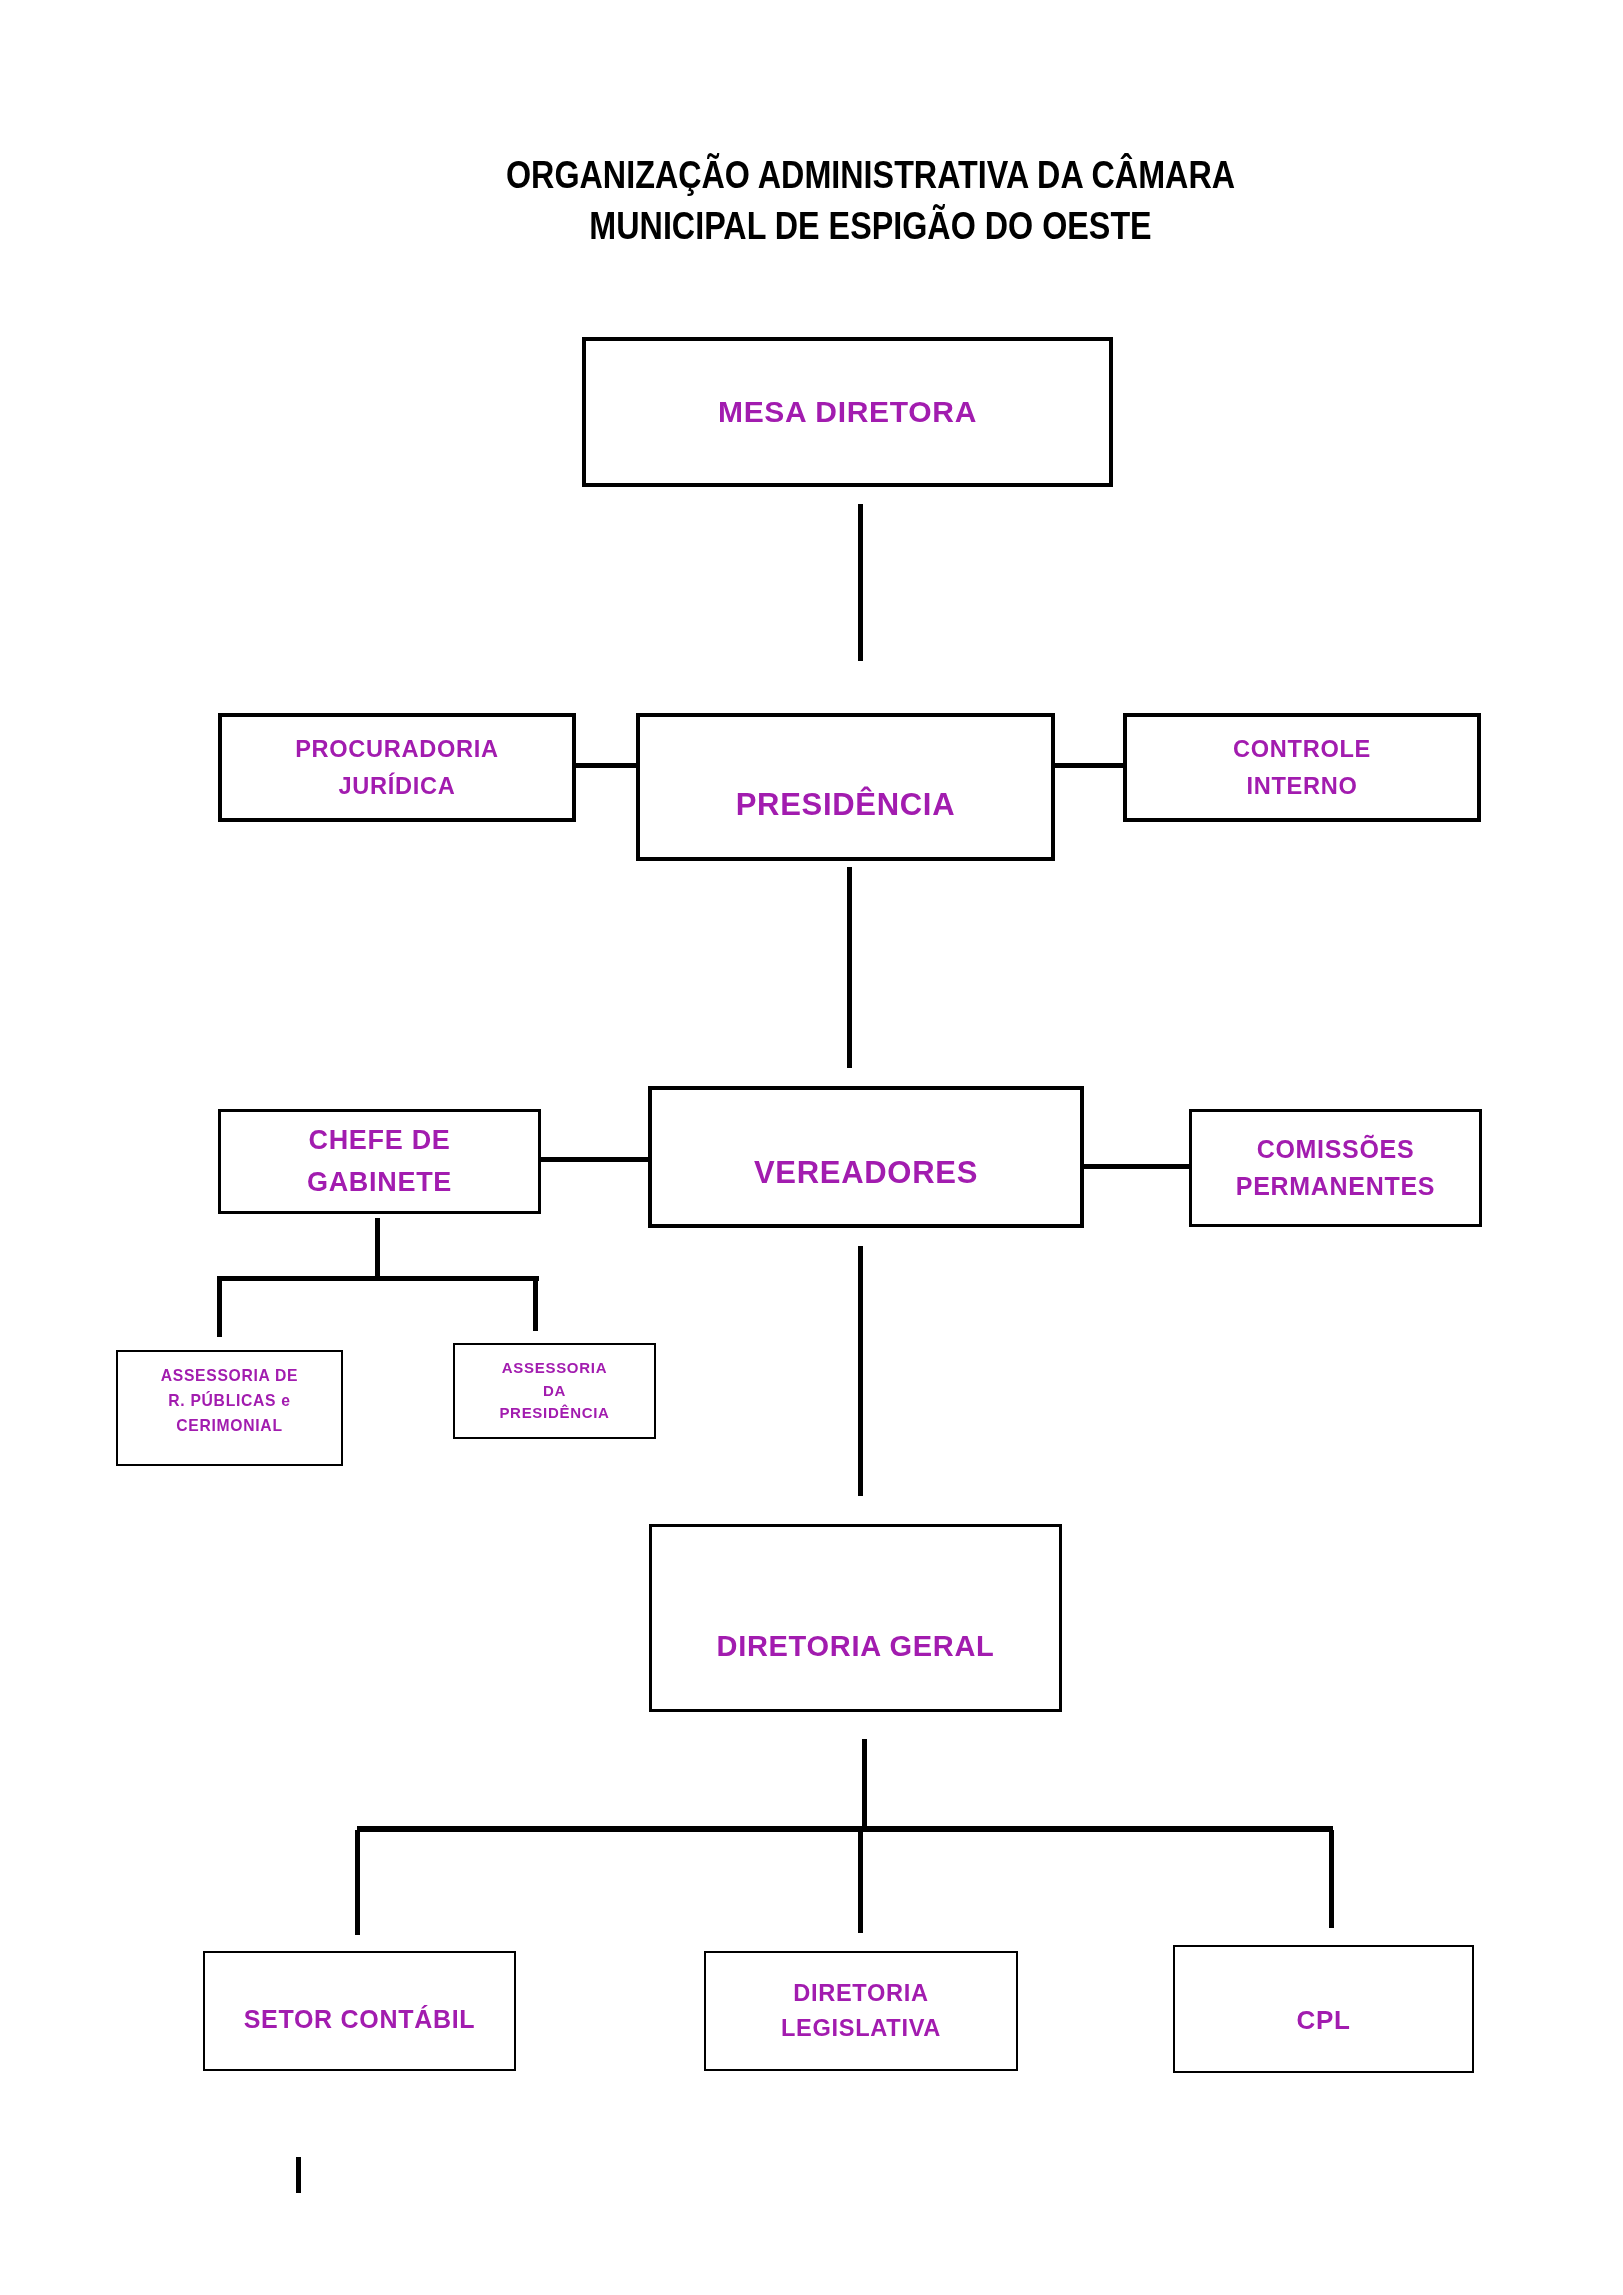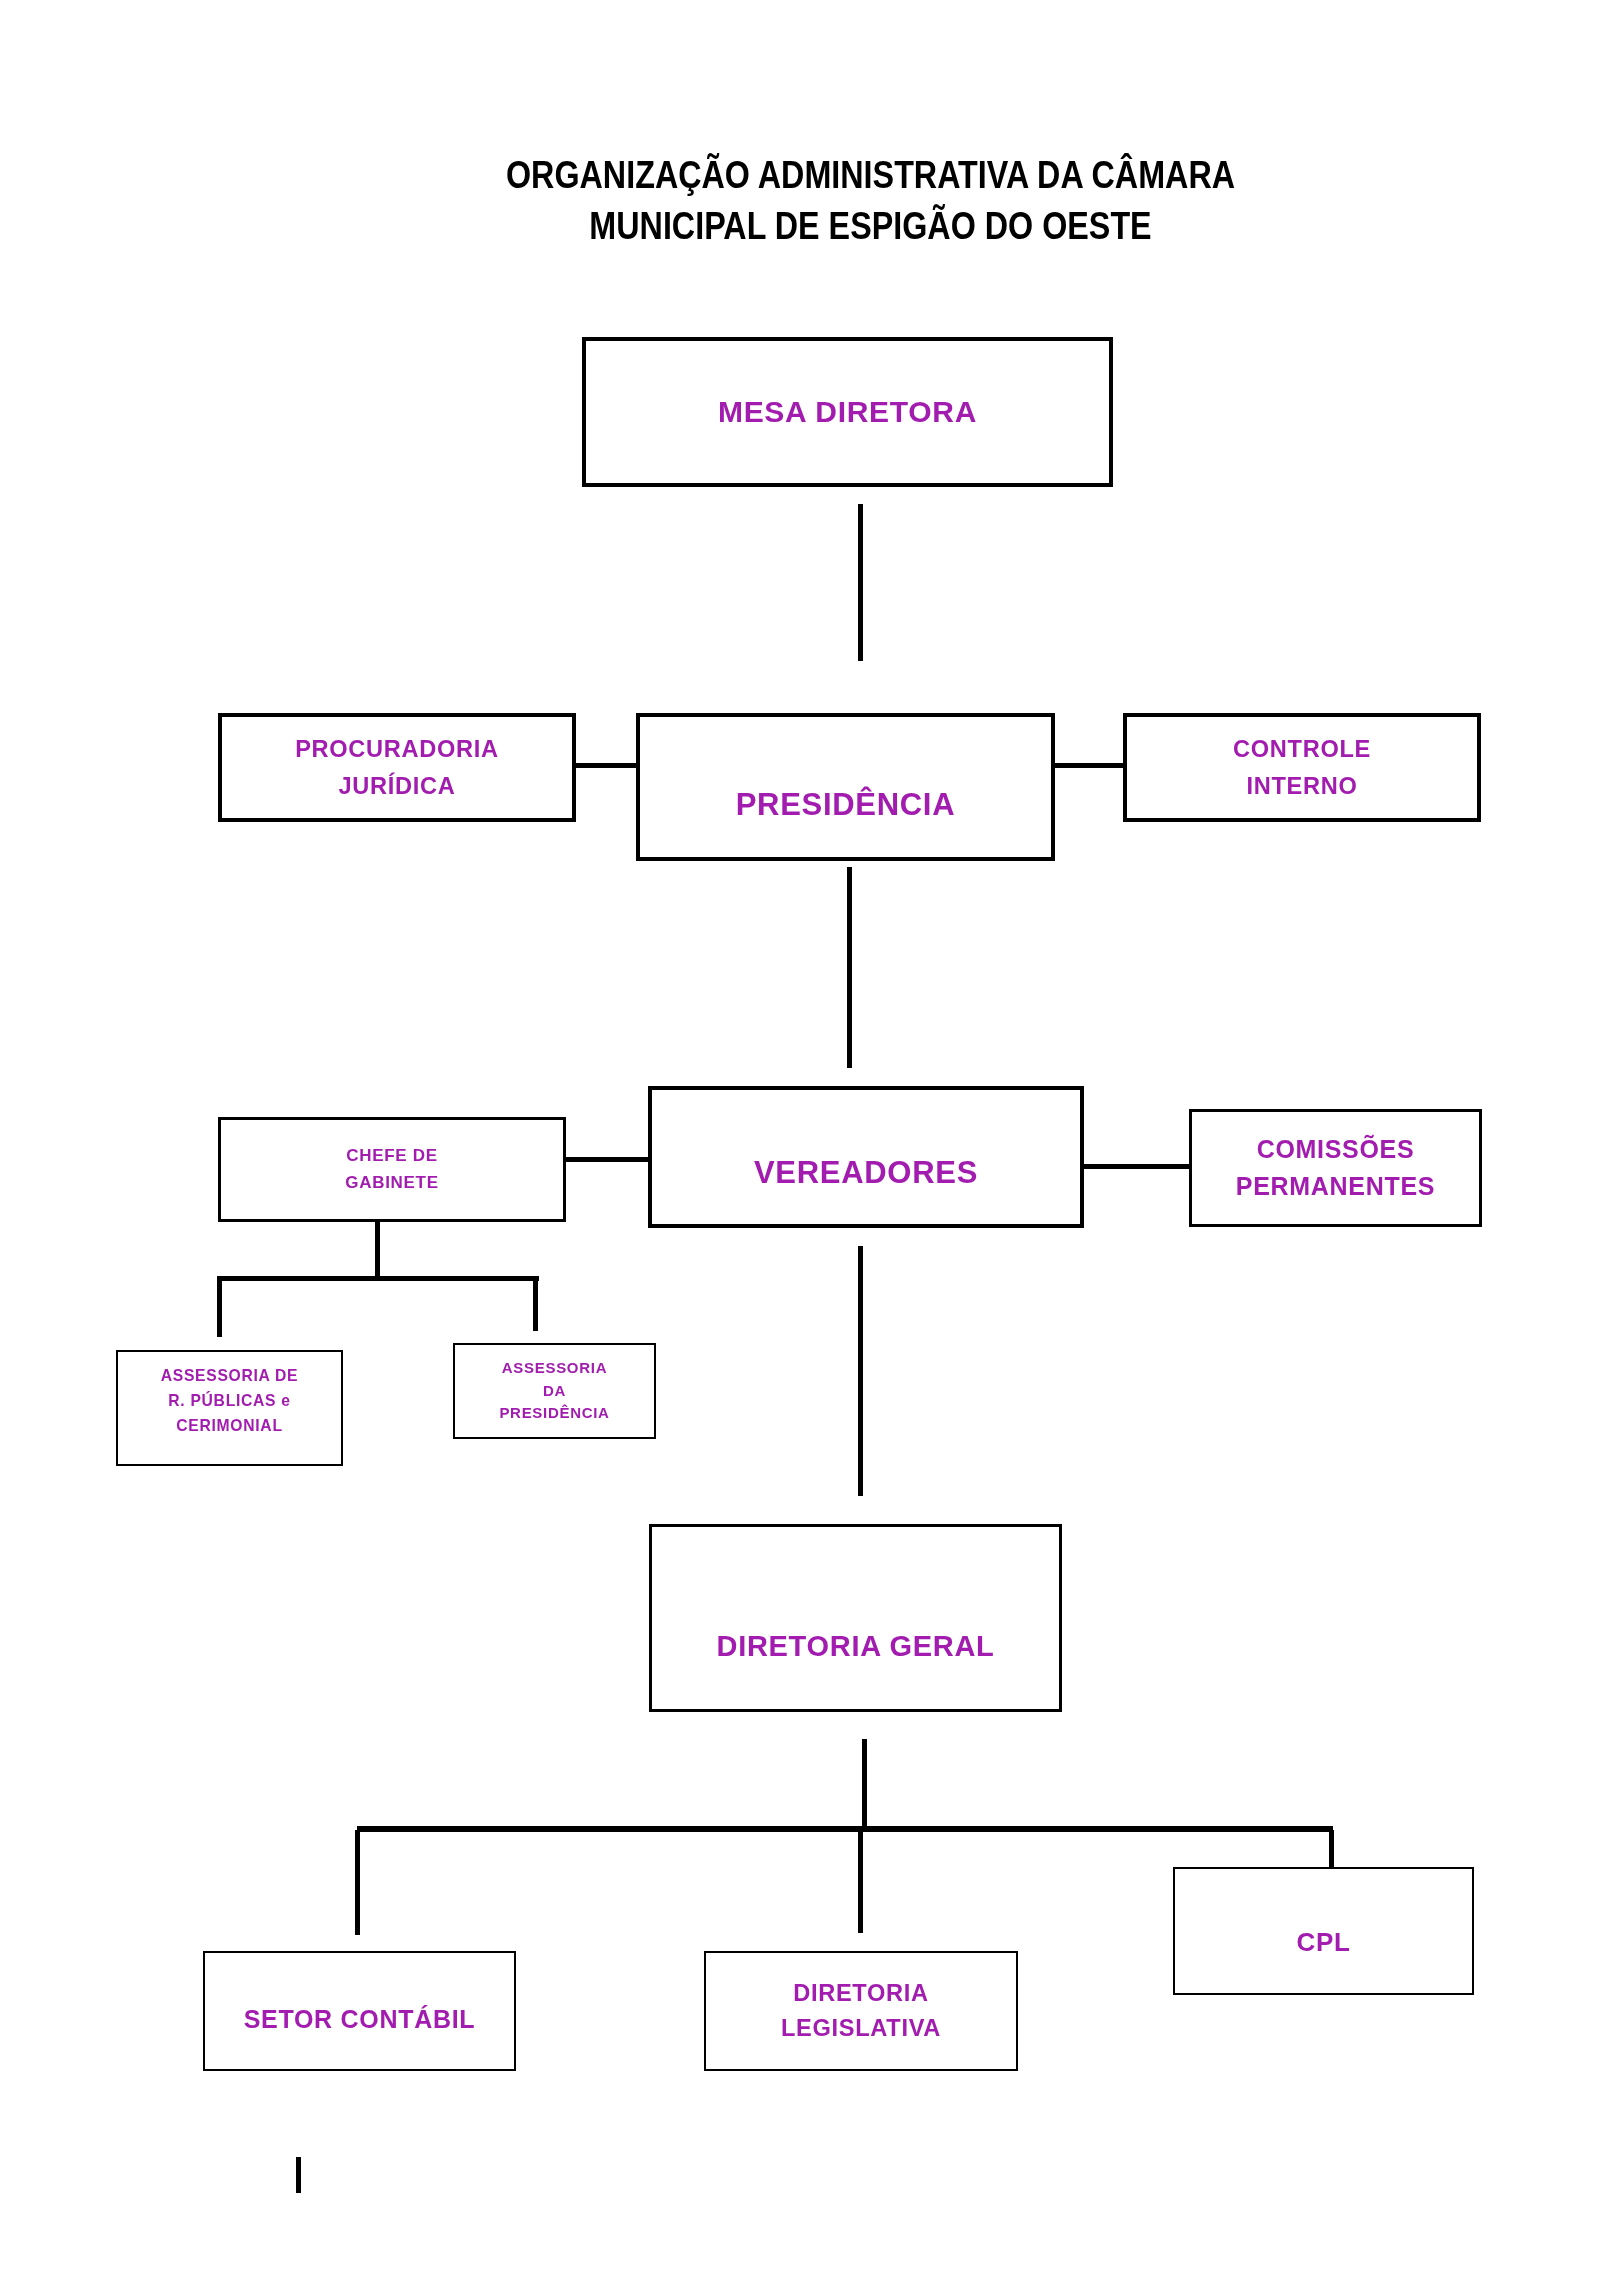--- a/index.html
+++ b/index.html
@@ -53,29 +53,29 @@
     border:1.3px solid #A8B4CF;
     box-sizing:border-box;
     z-index:-1;
   }
   .node span { display:block; }
 
   .n-mesa { left:582px;  top:337px;  width:531px; height:150px; border-width:4.6px; font-size:30px; }
   .n-proc { left:218px;  top:713px; width:358px; height:109px; border-width:4.6px; font-size:23.6px; line-height:1.55; }
   .n-pres { left:636px;  top:713px; width:419px; height:148px; border-width:4.6px; font-size:31px; padding-top:36px; }
   .n-cont { left:1123px; top:713px; width:358px; height:109px; border-width:4.6px; font-size:23.6px; line-height:1.55; }
-  .n-chef { left:218px;  top:1109px; width:348px; height:105px; border-width:3.9px; font-size:17px; line-height:1.55;margin-top:8px; }
+  .n-chef { left:218px;  top:1109px; width:323px; height:105px; border-width:3.9px; font-size:27px; line-height:1.55; }
   .n-vere { left:648px;  top:1086px; width:436px; height:142px; border-width:4.6px; font-size:31px; padding-top:31px;text-align:center; }
   .n-comi { left:1189px; top:1109px; width:293px; height:118px; border-width:3.9px; font-size:25px; line-height:1.5; }
   .n-arp  { left:116px;  top:1350px; width:227px; height:116px; border-width:2px; font-size:15.7px; line-height:1.6; justify-content:flex-start; padding-top:10.5px; }
   .n-apr  { left:435px;  top:1343px; width:203px; height:96px; border-width:2px; font-size:15px; line-height:1.5;margin-left:18px; }
   .n-dger { left:649px;  top:1524px; width:413px; height:188px; border-width:3.3px; font-size:29px; padding-top:56px; }
   .n-setc { left:203px;  top:1951px; width:313px; height:120px; border-width:2.6px; font-size:25px; padding-top:16.4px;align-items:center; }
   .n-dleg { left:704px; top:1951px; width:314px; height:120px; border-width:2.6px; font-size:23.6px; line-height:1.5; }
-  .n-cpl  { left:1173px; top:1867px; width:301px; height:128px; border-width:2.6px; font-size:26px; padding-top:22px; }
+  .n-cpl  { left:1173px; top:1945px; width:301px; height:128px; border-width:2.6px; font-size:26px; padding-top:22px; }
 
   
   .ln { position:absolute; background:#000000; }
   .ln-1  { left:858px; top:504px;  width:4.6px;    height:157px; }
   .ln-2a { left:574px;  top:763px; width:64px;   height:5.2px; }
   .ln-2b { left:1053px; top:763px; width:72px;  height:5.2px; }
   .ln-3  { left:847px; top:867px; width:4.6px;    height:201px; }
   .ln-4a { left:538px;  top:1157px; width:111px;  height:5.2px; }
   .ln-4b { left:1082px; top:1164px; width:109px;  height:5.2px; }
   .ln-5  { left:375px;  top:1218px; width:4.6px;    height:59px; }

